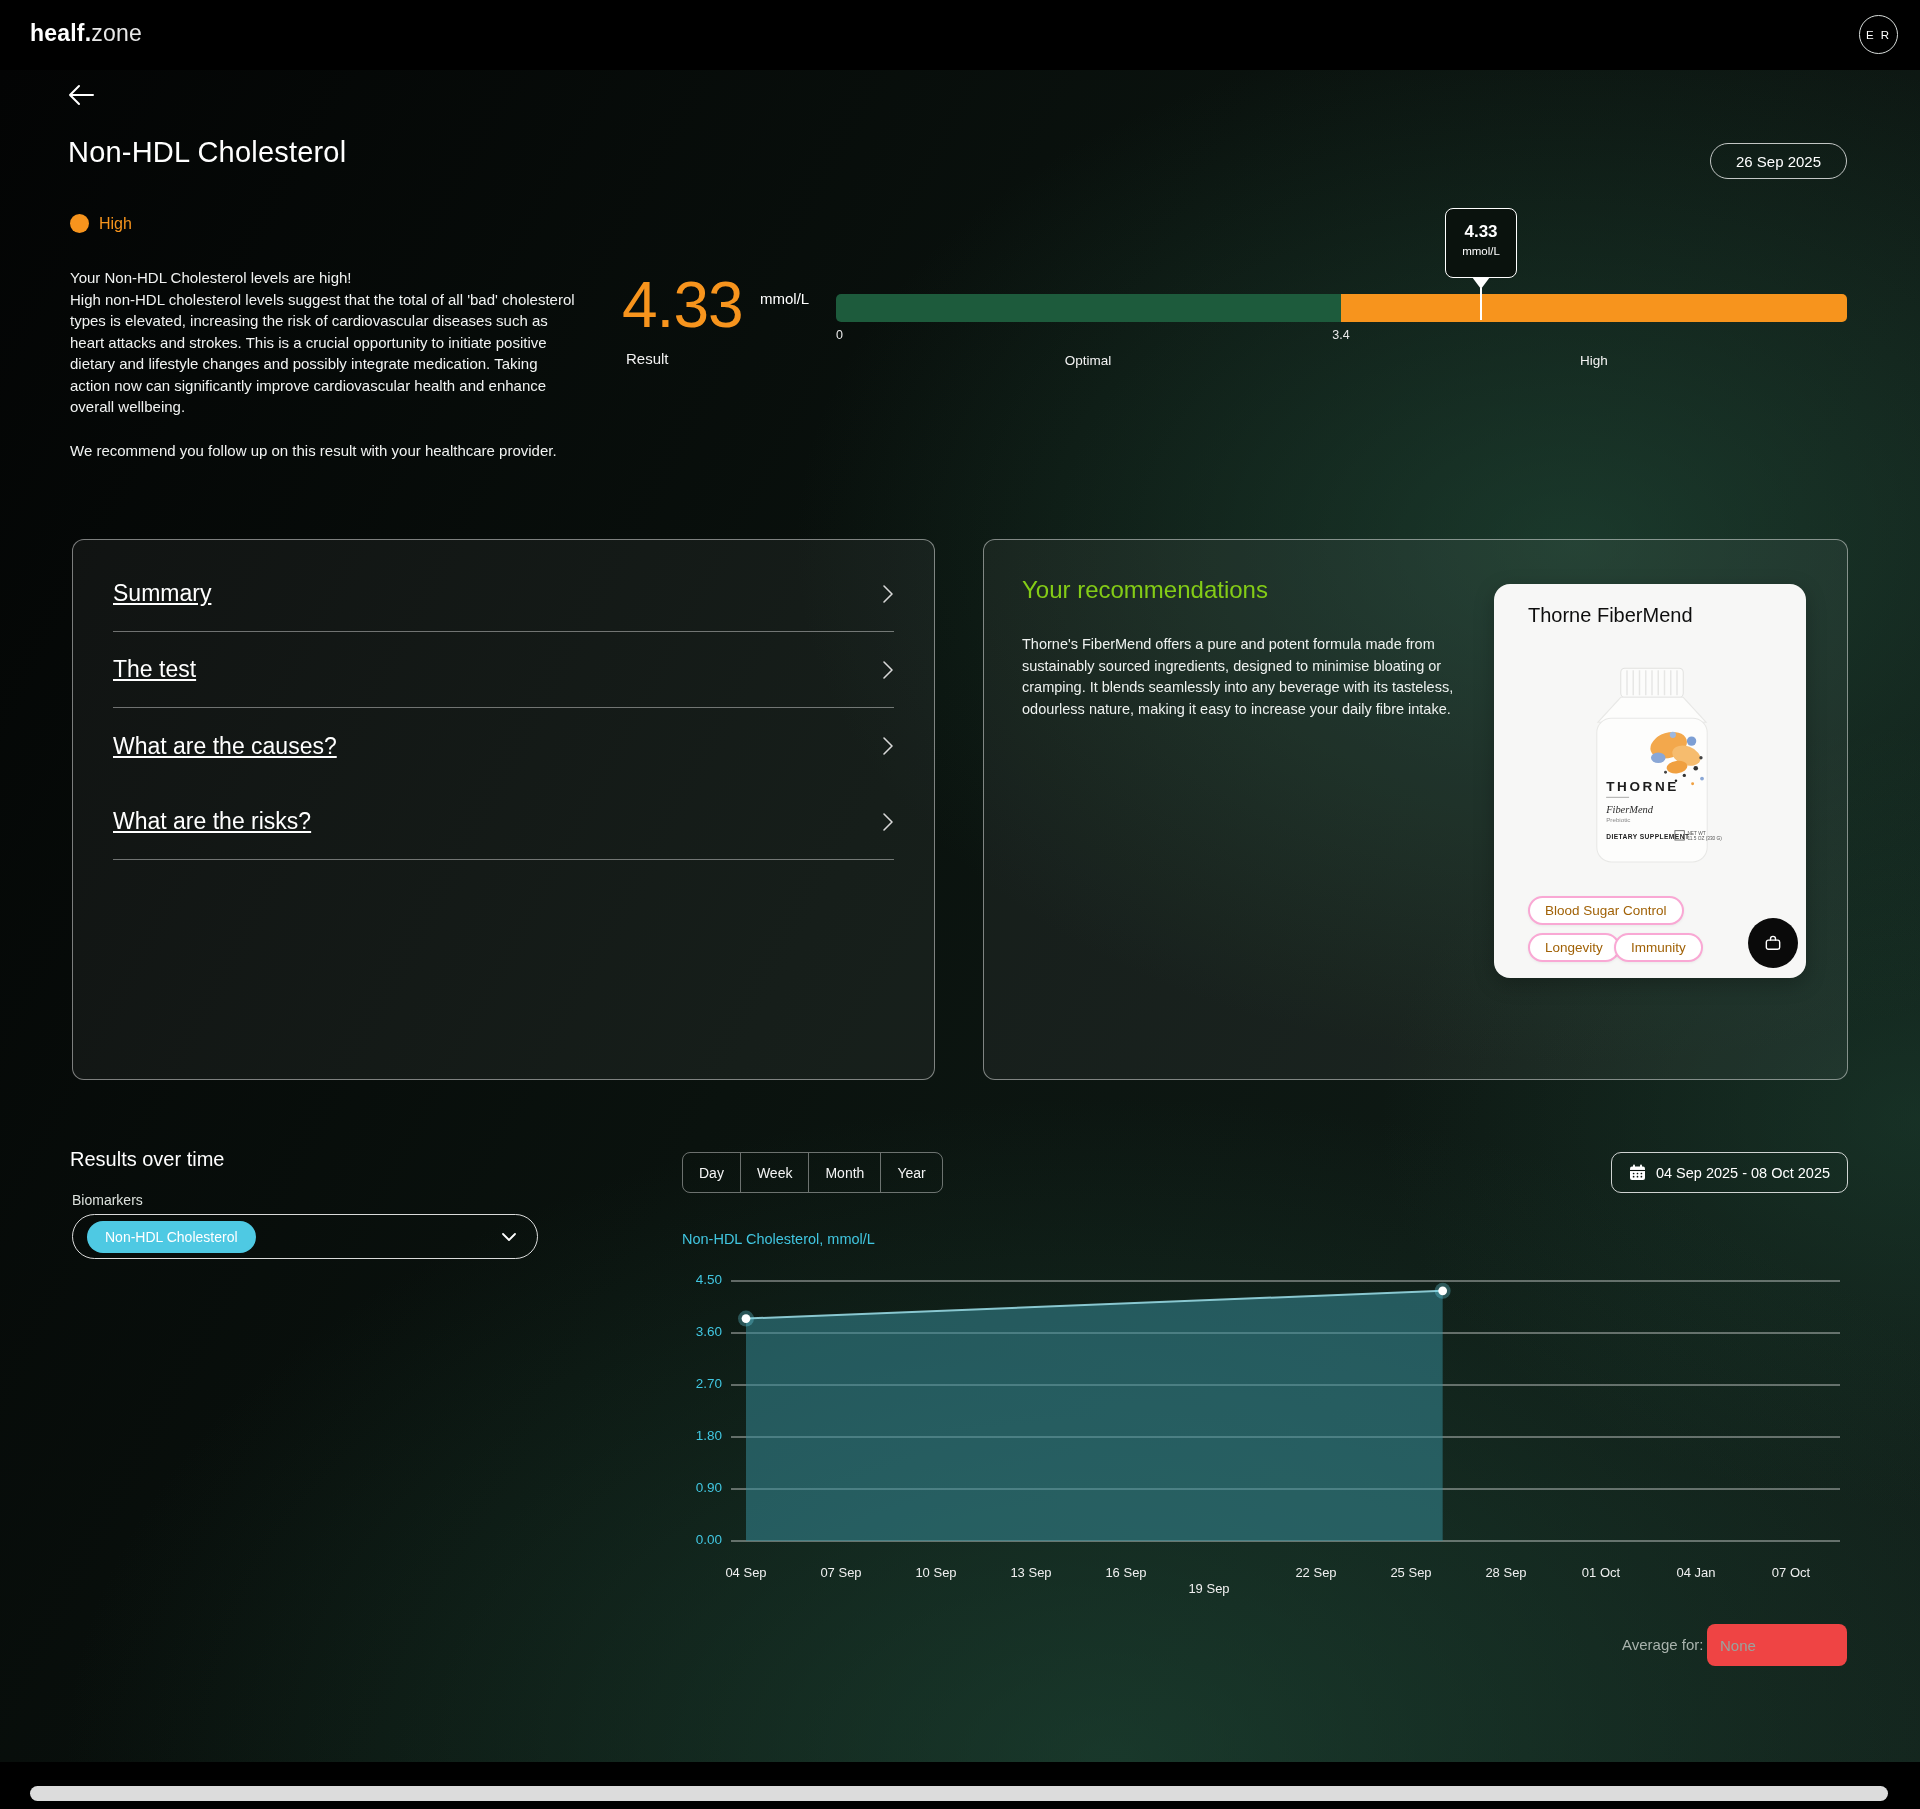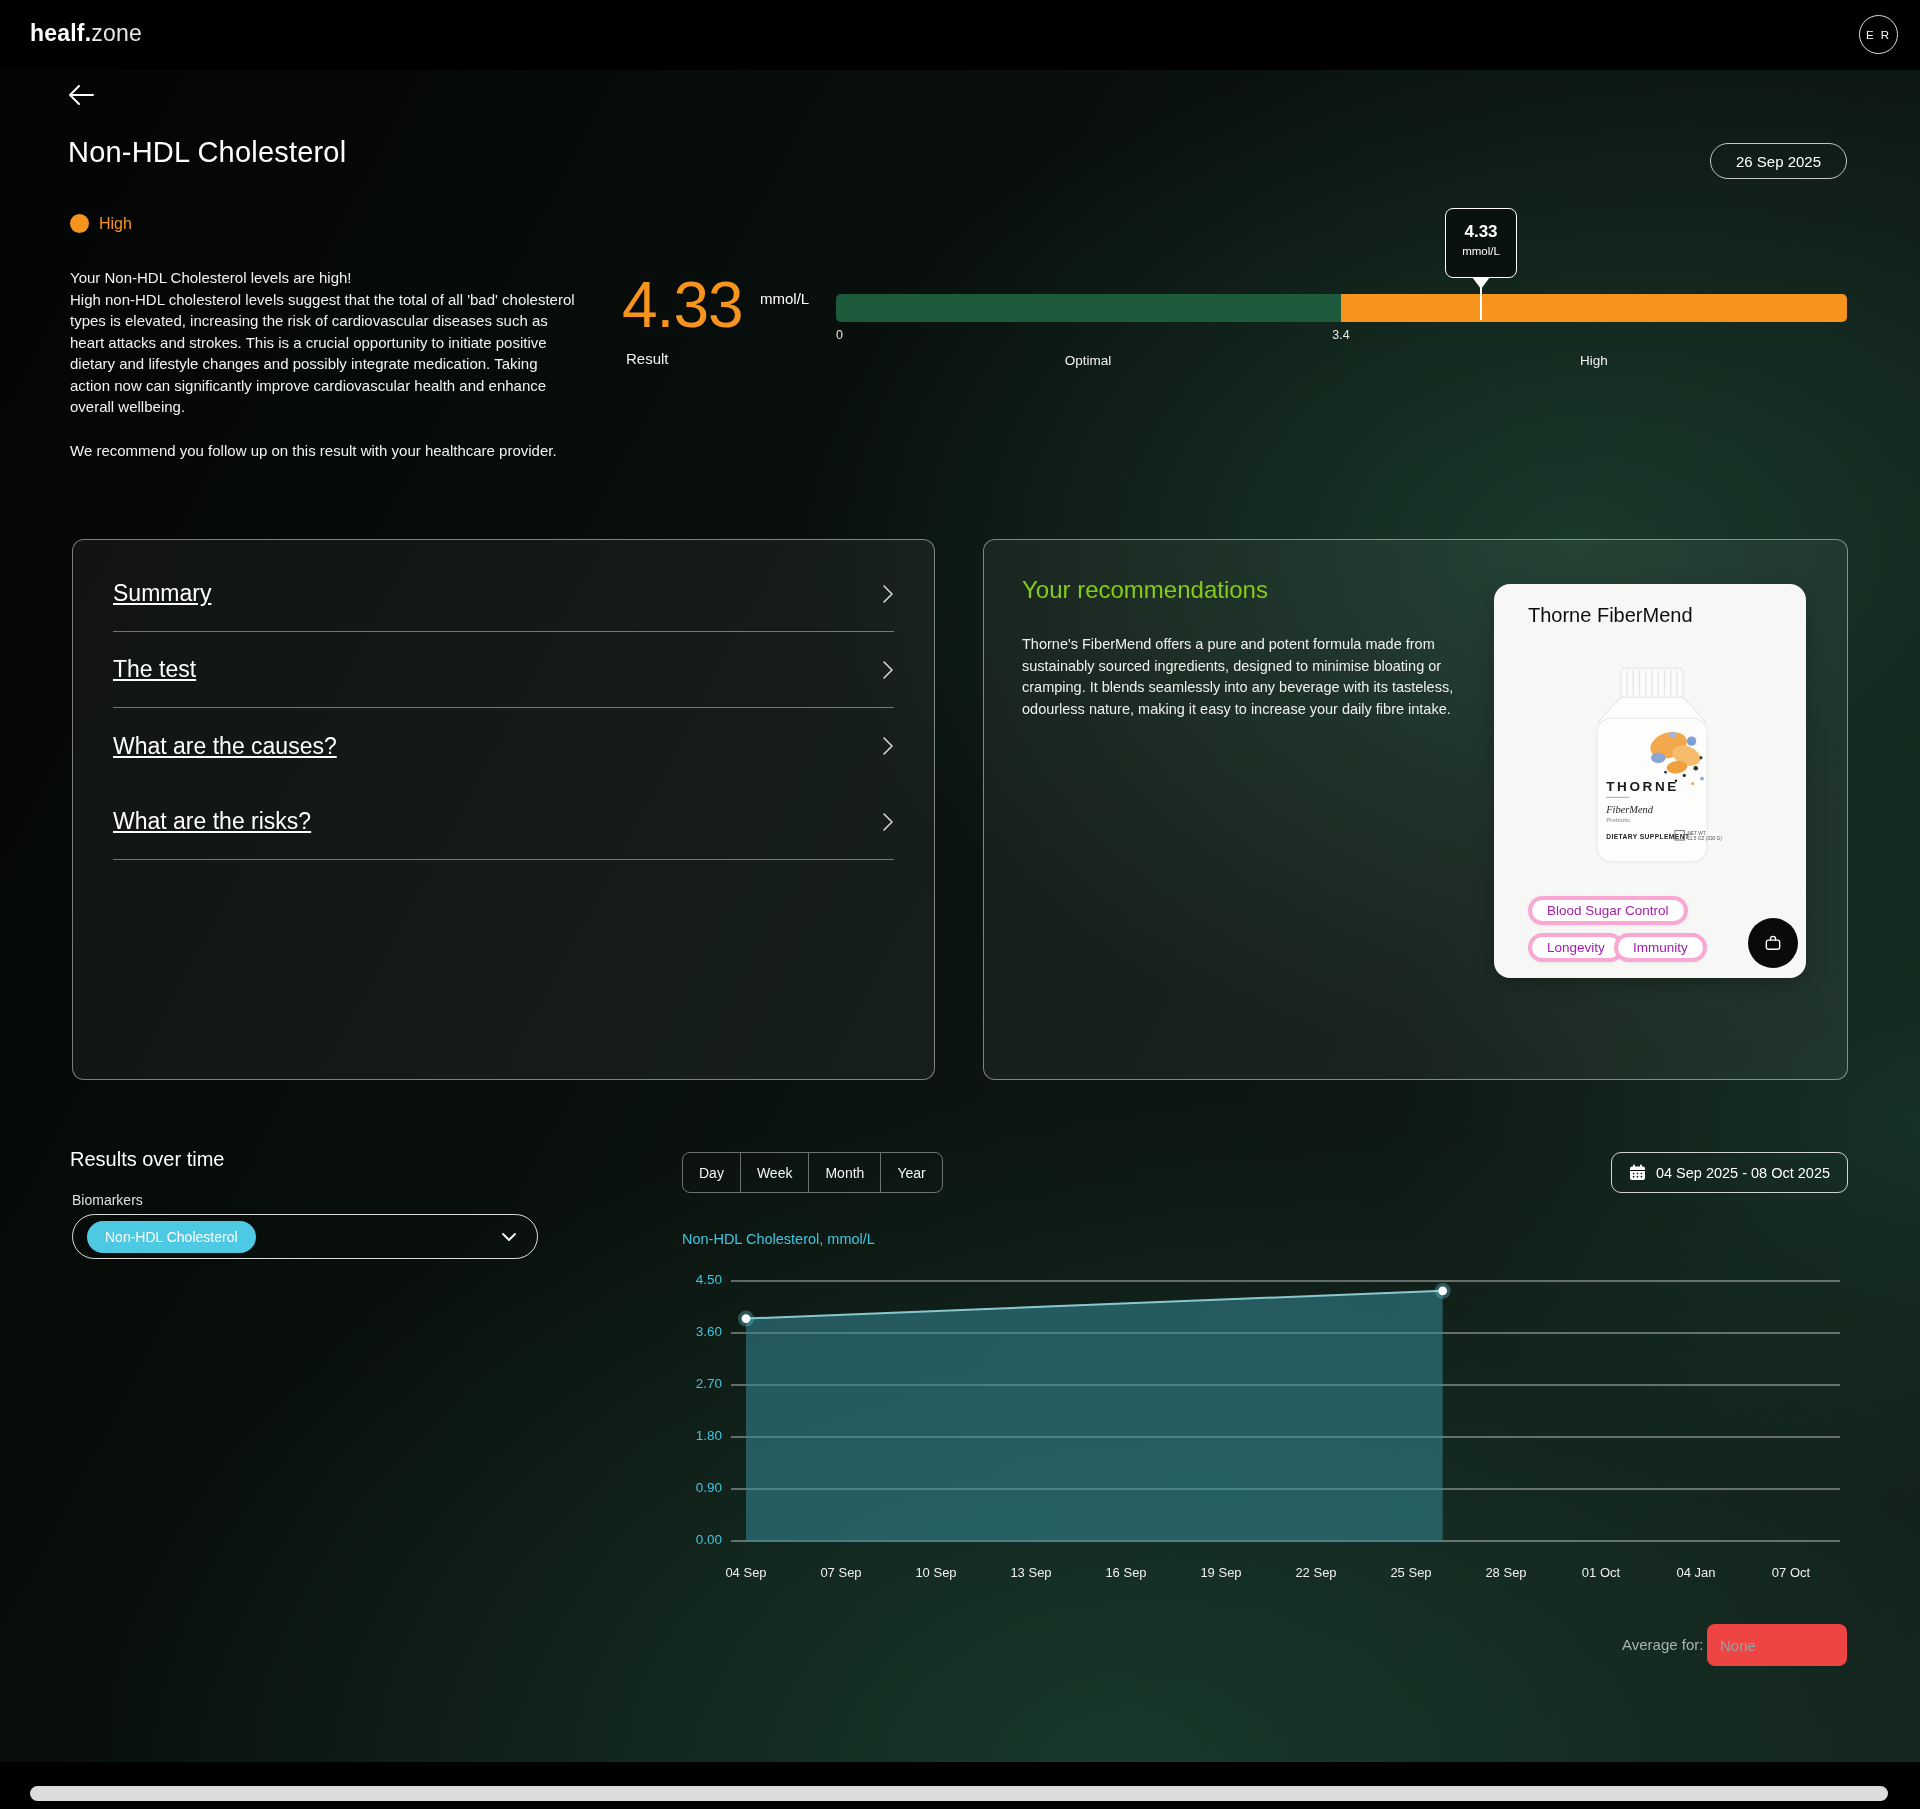--- a/index.html
+++ b/index.html
@@ -61,21 +61,21 @@
   .acc-row.bordered { border-bottom:1px solid rgba(255,255,255,0.40); }
   .acc-label { font-size:23px; color:#fff; font-weight:400; }
 
   .reco { left:983px; top:539px; width:865px; height:541px; }
   .reco-title { left:1022px; top:576px; font-size:24px; color:#84cc16; font-weight:400; }
   .reco-desc { left:1022px; top:634px; width:436px; font-size:14.5px; line-height:21.5px; color:#eef1ef; }
 
   .product-card { left:1494px; top:584px; width:312px; height:394px; background:#f7f7f6; border-radius:16px; cursor:pointer; box-shadow:0 6px 20px rgba(0,0,0,0.25); }
   .product-name { left:1528px; top:604px; font-size:20px; font-weight:500; color:#0e0e0e; }
   .product-img { left:1568px; top:664px; }
-  .tag { height:29px; background:#ffffff; border:4px solid #f9a8d4; border-radius:15px; display:flex; align-items:center; padding:0 15px; font-size:13.5px; color:#a21caf; box-shadow:0 1px 3px rgba(0,0,0,0.06); white-space:nowrap; }
+  .tag { height:29px; background:#ffffff; border:2px solid #f9a8d4; border-radius:15px; display:flex; align-items:center; padding:0 15px; font-size:13.5px; color:#a16207; box-shadow:0 1px 3px rgba(0,0,0,0.06); white-space:nowrap; }
   .tag1 { left:1528px; top:896px; }
   .tag2 { left:1528px; top:933px; }
   .tag3 { left:1614px; top:933px; }
   .cart-btn { left:1748px; top:918px; width:50px; height:50px; border-radius:50%; background:#0a0a0a; display:flex; align-items:center; justify-content:center; cursor:pointer; }
 
   
   .rot-title { left:70px; top:1148px; font-size:20px; font-weight:500; color:#fff; }
   .biom-label { left:72px; top:1192px; font-size:14px; color:#dde2dd; }
   .biom-select { left:72px; top:1214px; width:466px; height:45px; border:1px solid rgba(255,255,255,0.85); border-radius:23px; display:flex; align-items:center; padding:0 20px 0 14px; cursor:pointer; }
   .biom-pill { background:#4ec9e3; border-radius:17px; padding:8px 18px; font-size:14px; color:#fff; }
@@ -285,21 +285,21 @@
   <div class="y-tick" style="top: 63px;">3.60</div>
   <div class="y-tick" style="top: 115px;">2.70</div>
   <div class="y-tick" style="top: 167px;">1.80</div>
   <div class="y-tick" style="top: 219px;">0.90</div>
   <div class="y-tick" style="top: 271px;">0.00</div>
   <div class="x-tick" style="left: -5px;">04 Sep</div>
   <div class="x-tick" style="left: 90px;">07 Sep</div>
   <div class="x-tick" style="left: 185px;">10 Sep</div>
   <div class="x-tick" style="left: 280px;">13 Sep</div>
   <div class="x-tick" style="left: 375px;">16 Sep</div>
-  <div class="x-tick" style="left: 470px;">19 Sep</div>
+  <div class="x-tick" style="left: 458px; margin-top: 16px;">19 Sep</div>
   <div class="x-tick" style="left: 565px;">22 Sep</div>
   <div class="x-tick" style="left: 660px;">25 Sep</div>
   <div class="x-tick" style="left: 755px;">28 Sep</div>
   <div class="x-tick" style="left: 850px;">01 Oct</div>
   <div class="x-tick" style="left: 945px;">04 Jan</div>
   <div class="x-tick" style="left: 1040px;">07 Oct</div>
 </div>
 
 <div class="abs avg-label">Average for:</div>
 <input class="abs avg-input" placeholder="None" style="">

